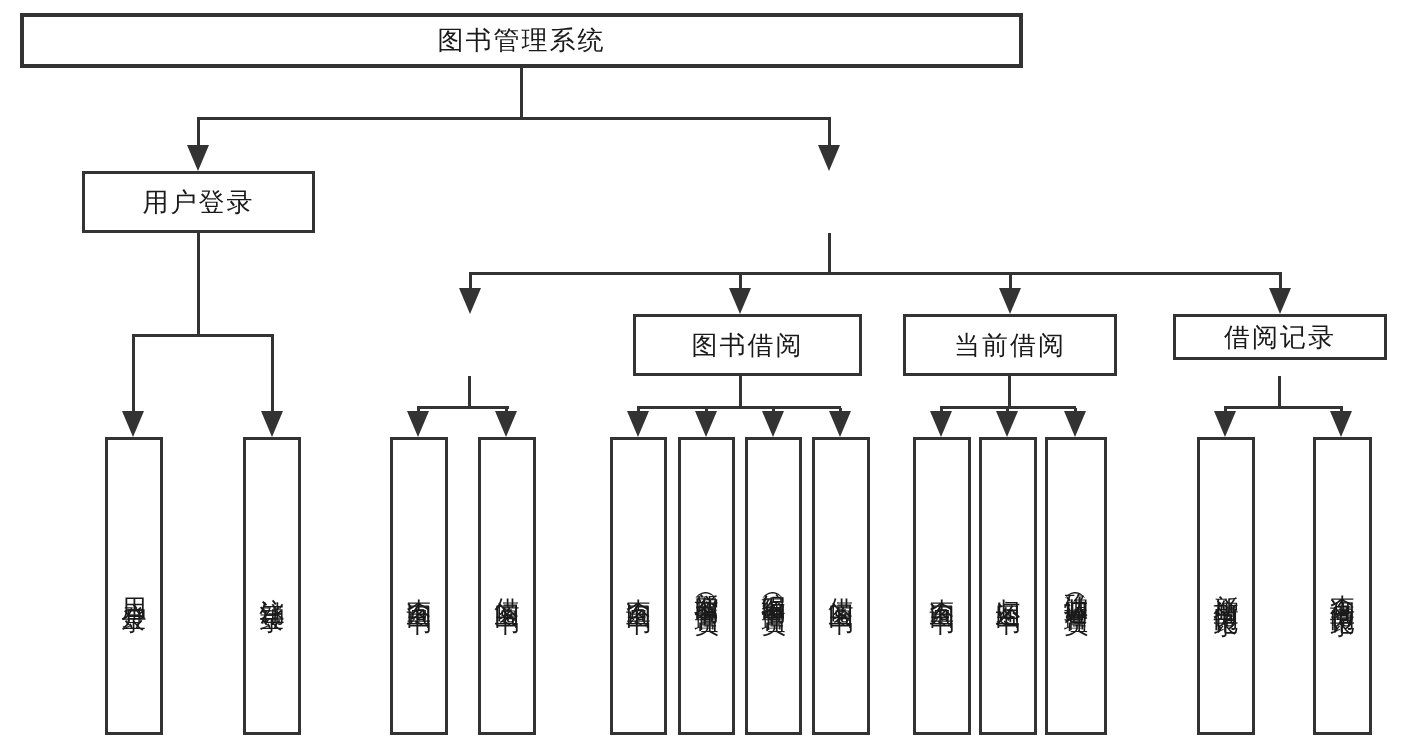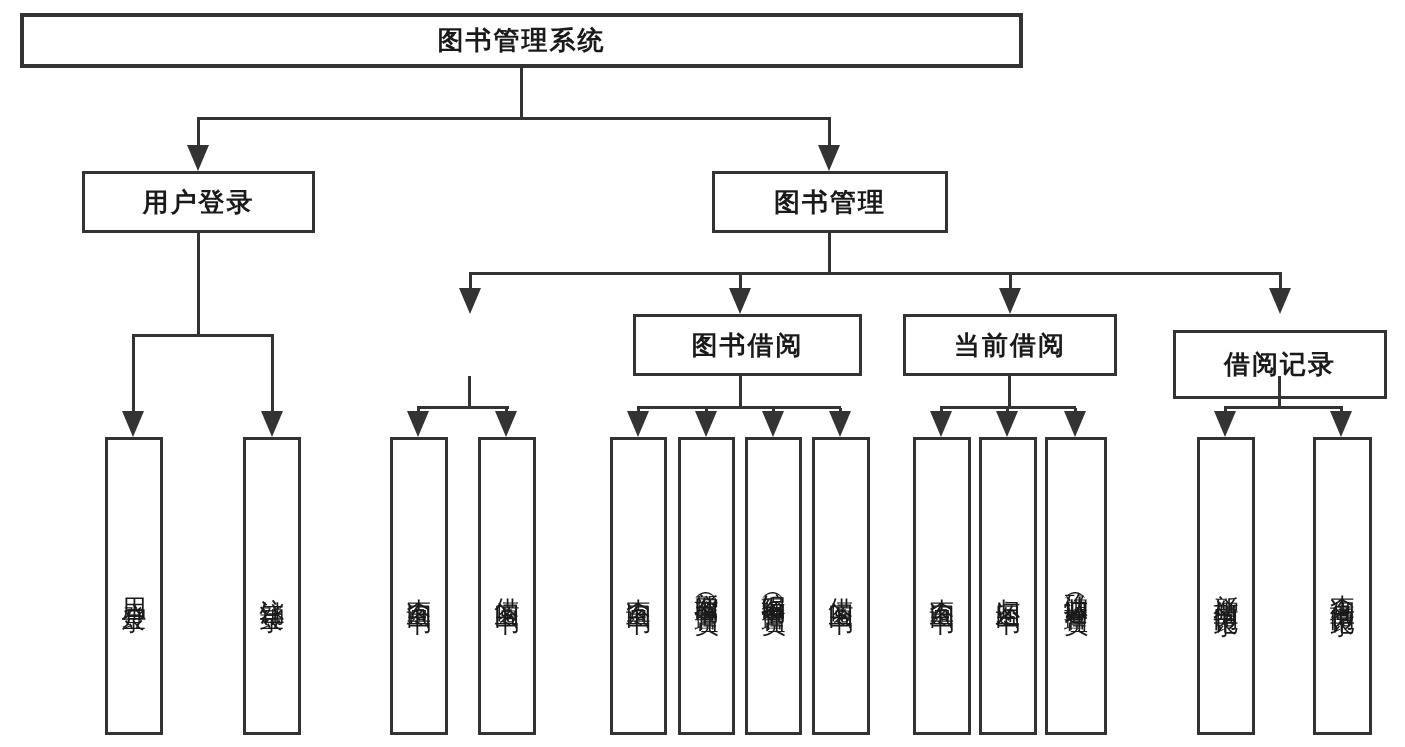--- a/index.html
+++ b/index.html
@@ -18,21 +18,20 @@
     background:#ffffff;
     display:flex;align-items:center;justify-content:center;
     color:#1a1a1a;
   }
   .node.root{border-width:4px;}
   .hlabel{
     font-size:26px;
     letter-spacing:2px;
     white-space:nowrap;
     color:#1a1a1a;
-    font-weight:bold;
   }
   .vnode{
     position:absolute;
     box-sizing:border-box;
     border:3px solid #333333;
     background:#ffffff;
     display:flex;align-items:center;justify-content:center;
     color:#1a1a1a;
   }
   .vlabel{
@@ -73,34 +72,31 @@
 <div class="canvas">
 
   <div class="node root" style="left:20px;top:13px;width:1003px;height:55px">
     <span class="hlabel">图书管理系统</span>
   </div>
 
   <div class="node" style="left:82px;top:171px;width:233px;height:62px">
     <span class="hlabel">用户登录</span>
   </div>
 
-  <div class="node" style="left:712px;top:171px;width:236px;height:62px">
-    <span class="hlabel">图书管理</span>
-  </div>
 
 
   <div class="node" style="left:633px;top:314px;width:229px;height:62px">
     <span class="hlabel">图书借阅</span>
   </div>
 
   <div class="node" style="left:903px;top:314px;width:214px;height:62px">
     <span class="hlabel">当前借阅</span>
   </div>
 
-  <div class="node" style="left:1173px;top:330px;width:214px;height:69px">
+  <div class="node" style="left:1173px;top:314px;width:214px;height:46px">
     <span class="hlabel">借阅记录</span>
   </div>
 
   <div class="vnode" style="left:105px;top:437px;width:58px;height:298px">
     <span class="vlabel">用户登录</span>
   </div>
   <div class="vnode" style="left:243px;top:437px;width:58px;height:298px">
     <span class="vlabel">注销登录</span>
   </div>
 

